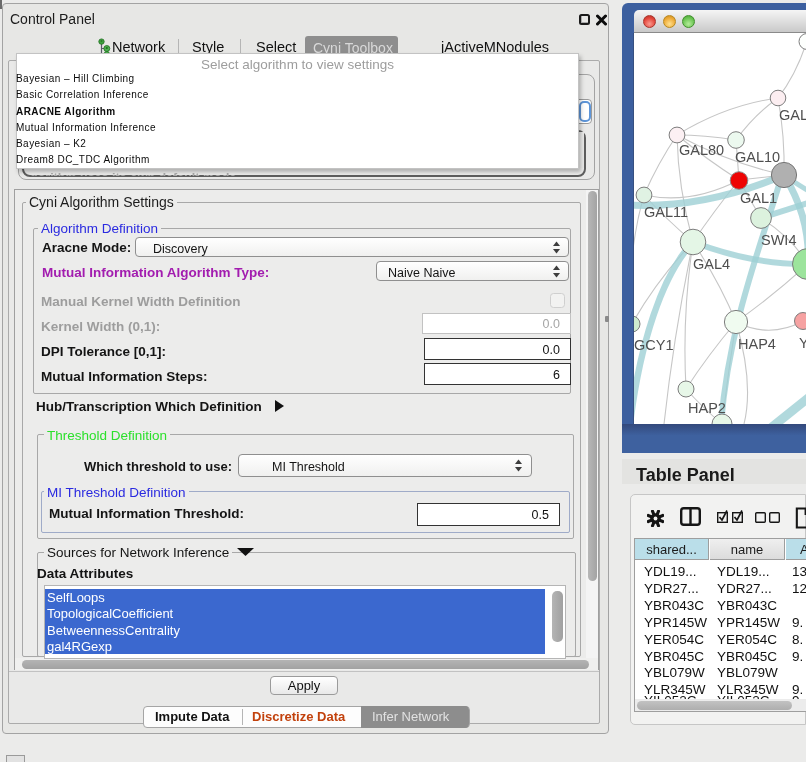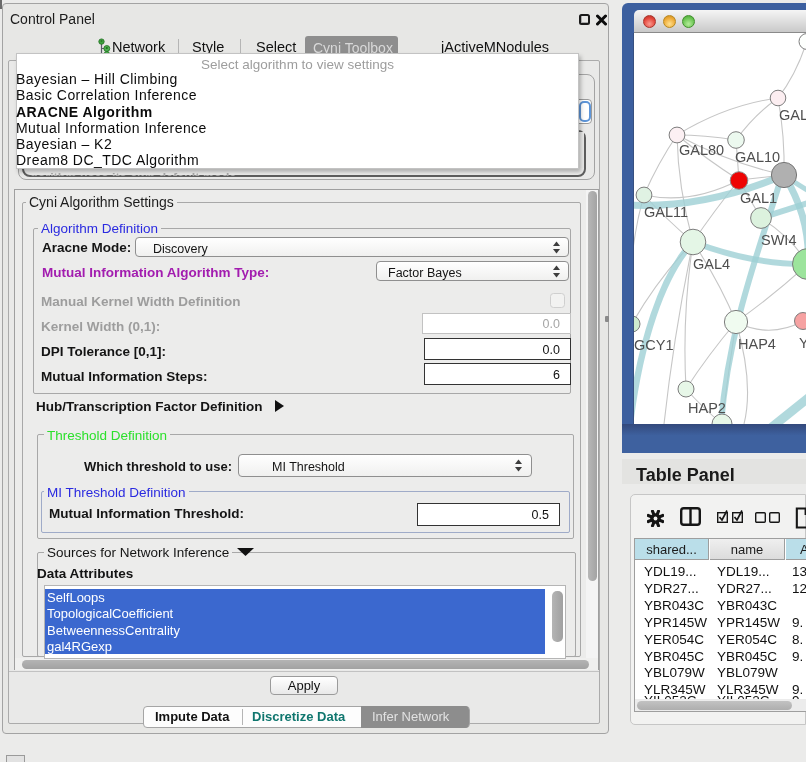--- a/index.html
+++ b/index.html
@@ -74,42 +74,42 @@
 <div class="abs" style="left:42px;top:240px;font-size:13.5px;font-weight:bold;color:#141414;">Aracne Mode:</div>
 <div class="abs combo" style="left:135px;top:237px;width:434px;height:20px;"></div>
 <div class="abs" style="left:153px;top:242px;font-size:12.5px;color:#141414;">Discovery</div>
 <svg class="abs" style="left:552px;top:241px;" width="9" height="13" viewBox="0 0 9 13">
     <path d="M4.5 0.5 L8 5 L1 5 Z" fill="#3d3d3d"></path>
     <path d="M4.5 12.5 L8 8 L1 8 Z" fill="#3d3d3d"></path>
   </svg>
 
 <div class="abs" style="left:42px;top:265px;font-size:13.5px;font-weight:bold;color:#a21caf;">Mutual Information Algorithm Type:</div>
 <div class="abs combo" style="left:376px;top:261px;width:193px;height:20px;"></div>
-<div class="abs" style="left:388px;top:266px;font-size:12.5px;color:#141414;">Factor Bayes</div>
+<div class="abs" style="left:388px;top:266px;font-size:12.5px;color:#141414;">Naive Naive</div>
 <svg class="abs" style="left:552px;top:265px;" width="9" height="13" viewBox="0 0 9 13">
     <path d="M4.5 0.5 L8 5 L1 5 Z" fill="#3d3d3d"></path>
     <path d="M4.5 12.5 L8 8 L1 8 Z" fill="#3d3d3d"></path>
   </svg>
 
 <div class="abs" style="left:41px;top:294px;font-size:13.5px;font-weight:bold;color:#9d9d9d;">Manual Kernel Width Definition</div>
 <div class="abs" style="left:550px;top:293px;width:15px;height:15px;background:#f2f2f1;border:1.5px solid #cfcfcf;border-radius:3.5px;"></div>
 
 <div class="abs" style="left:41px;top:319px;font-size:13.5px;font-weight:bold;color:#9d9d9d;">Kernel Width (0,1):</div>
 <div class="abs" style="left:422px;top:313px;width:149px;height:21px;background:#fff;border:1px solid #c2c2c2;"></div>
 <div class="abs" style="left:422px;top:317px;width:138px;font-size:12.5px;color:#a5a5a5;text-align:right;">0.0</div>
 
 <div class="abs" style="left:41px;top:344px;font-size:13.5px;font-weight:bold;color:#141414;">DPI Tolerance [0,1]:</div>
 <div class="abs" style="left:424px;top:338px;width:147px;height:22px;background:#fff;border:1.5px solid #333;"></div>
 <div class="abs" style="left:424px;top:343px;width:136px;font-size:12.5px;color:#111;text-align:right;">0.0</div>
 
 <div class="abs" style="left:41px;top:369px;font-size:13.5px;font-weight:bold;color:#141414;">Mutual Information Steps:</div>
 <div class="abs" style="left:424px;top:363px;width:147px;height:22px;background:#fff;border:1.5px solid #333;"></div>
 <div class="abs" style="left:424px;top:368px;width:136px;font-size:12.5px;color:#111;text-align:right;">6</div>
 
-<div class="abs" style="left:36px;top:399px;font-size:13.5px;font-weight:bold;color:#141414;">Hub/Transcription Factor Definition</div>
+<div class="abs" style="left:36px;top:399px;font-size:13.5px;font-weight:bold;color:#141414;">Hub/Transcription Which Definition</div>
 <svg class="abs" style="left:273px;top:399px;" width="12" height="14" viewBox="0 0 12 14">
     <path d="M2 1 L11 7 L2 13 Z" fill="#111"></path>
   </svg>
 
 <div class="abs" style="left:37px;top:434px;width:537px;height:105px;border:1px solid #a8a8a8;border-radius:2px;"></div>
 <div class="abs" style="left:44px;top:428px;background:#ececeb;padding:0 3px;font-size:13.5px;color:#2ce02c;text-align:center;">Threshold Definition</div>
 
 <div class="abs" style="left:84px;top:459px;font-size:13px;font-weight:bold;color:#141414;">Which threshold to use:</div>
 <div class="abs combo" style="left:238px;top:454px;width:294px;height:23px;"></div>
 <div class="abs" style="left:272px;top:460px;font-size:12.5px;color:#141414;">MI Threshold</div>
@@ -136,21 +136,21 @@
 <div class="abs" style="left:45px;top:589px;width:500px;height:65px;background:#3b68cf;"></div>
 <div class="abs" style="left:47px;top:590px;font-size:13px;line-height:16.4px;color:#fff;">SelfLoops<br>TopologicalCoefficient<br>BetweennessCentrality<br>gal4RGexp</div>
 <div class="abs" style="left:551.5px;top:591px;width:11px;height:51px;background:linear-gradient(90deg,#b5b5b5,#a0a0a0);border-radius:5px;"></div>
 
 <div class="abs" style="left:9px;top:671px;width:590px;height:35px;background:#e9e9e8;border-top:1px solid #c2c2c2;"></div>
 <div class="abs" style="left:270px;top:676px;width:68px;height:19px;background:linear-gradient(180deg,#ffffff,#e9e9e9);border:1px solid #9b9b9b;border-radius:4px;text-align:center;font-size:13px;color:#111;line-height:17px;">Apply</div>
 
 <div class="abs" style="left:143px;top:706px;width:327px;height:22px;background:#fdfdfd;border:1px solid #a5a5a5;border-radius:4px;"></div>
 <div class="abs" style="left:155px;top:709px;font-size:13px;font-weight:bold;color:#111;">Impute Data</div>
 <div class="abs" style="left:242px;top:709px;width:1px;height:16px;background:#b5b5b5;"></div>
-<div class="abs" style="left:252px;top:709px;font-size:13px;font-weight:bold;color:#0f766e;">Discretize Data</div>
+<div class="abs" style="left:252px;top:709px;font-size:13px;font-weight:bold;color:#c2410c;">Discretize Data</div>
 <div class="abs" style="left:361px;top:706px;width:108px;height:22px;background:#8d8d8d;border-radius:0 4px 4px 0;"></div>
 <div class="abs" style="left:372px;top:709px;font-size:13px;color:#e2e2e2;">Infer Network</div>
 
 <div class="abs" style="left:605px;top:316px;width:4px;height:6px;background:#8a8a8a;border-radius:1px;"></div>
 
 <div class="abs" style="left:6px;top:755px;width:19px;height:10px;background:#e2e2e2;border:1px solid #9a9a9a;"></div>
 
 <div class="abs" style="left:622px;top:3px;width:184px;height:450px;background:#3c5f9f;border-radius:6px 0 0 0;"></div>
 <div class="abs" style="left:634px;top:10px;width:172px;height:23px;background:linear-gradient(180deg,#f5f5f5,#c9c9c9);border-radius:5px 0 0 0;border-bottom:1px solid #8a8a8a;"></div>
 <div class="abs" style="left:643px;top:15px;width:13px;height:13px;border-radius:50%;background:radial-gradient(circle at 50% 72%,#fa9a90,#e4473c 60%,#b32e24);border:0.5px solid #a8352c;"></div>
@@ -283,13 +283,13 @@
 <div class="abs" style="left:717px;top:564px;width:72px;font-size:13.5px;color:#111;line-height:16.9px;">YDL19...<br>YDR27...<br>YBR043C<br>YPR145W<br>YER054C<br>YBR045C<br>YBL079W<br>YLR345W</div>
 <div class="abs" style="left:717px;top:693px;width:72px;font-size:13.5px;color:#111;">YIL052C</div>
 <div class="abs" style="left:792px;top:564px;width:16px;font-size:13.5px;color:#111;line-height:16.9px;">13<br>12<br><br>9.<br>8.<br>9.<br><br>9.</div>
 <div class="abs" style="left:792px;top:693px;width:16px;font-size:13.5px;color:#111;">9.</div>
 
 <div class="abs" style="left:635px;top:699px;width:171px;height:12px;background:#ececec;"></div>
 <div class="abs" style="left:637px;top:700.5px;width:155px;height:9px;background:linear-gradient(180deg,#c2c2c2,#aeaeae);border-radius:4.5px;"></div>
 
 <div class="abs" style="left:16px;top:53px;width:563px;height:116px;background:#fff;border:1px solid #c3c3c3;box-shadow:2px 3px 4px rgba(0,0,0,0.25);"></div>
 <div class="abs" style="left:16px;top:57px;width:563px;text-align:center;font-size:13.5px;color:#9d9d9d;">Select algorithm to view settings</div>
-<div class="abs" style="left:16px;top:71px;font-size:14px;letter-spacing:0.45px;color:#0b0b0b;line-height:16.3px;">Bayesian – Hill Climbing<br>Basic Correlation Inference<br><b>ARACNE Algorithm</b><br>Mutual Information Inference<br>Bayesian – K2<br>Dream8 DC_TDC Algorithm</div>
+<div class="abs" style="left:16px;top:71px;font-size:10px;letter-spacing:0.45px;color:#0b0b0b;line-height:16.3px;">Bayesian – Hill Climbing<br>Basic Correlation Inference<br><b>ARACNE Algorithm</b><br>Mutual Information Inference<br>Bayesian – K2<br>Dream8 DC_TDC Algorithm</div>
 
 </body></html>

